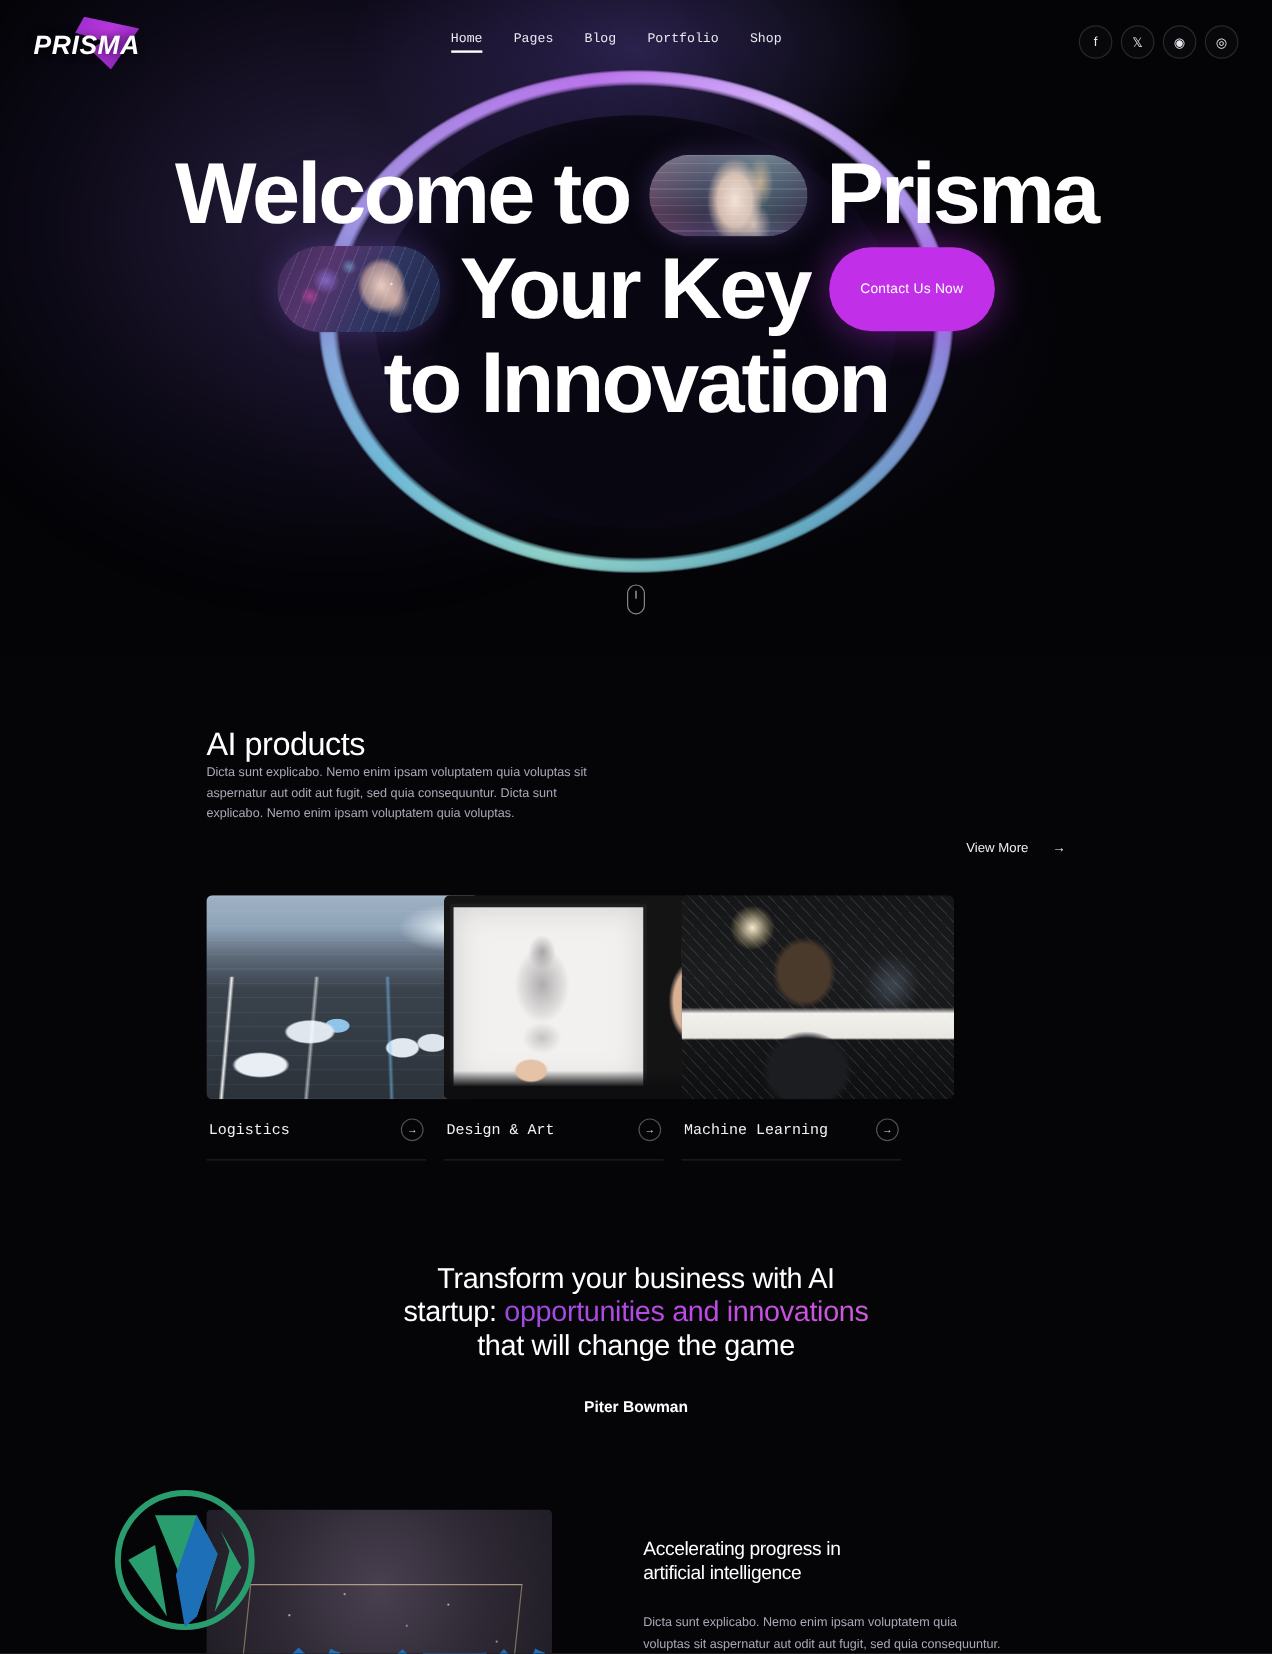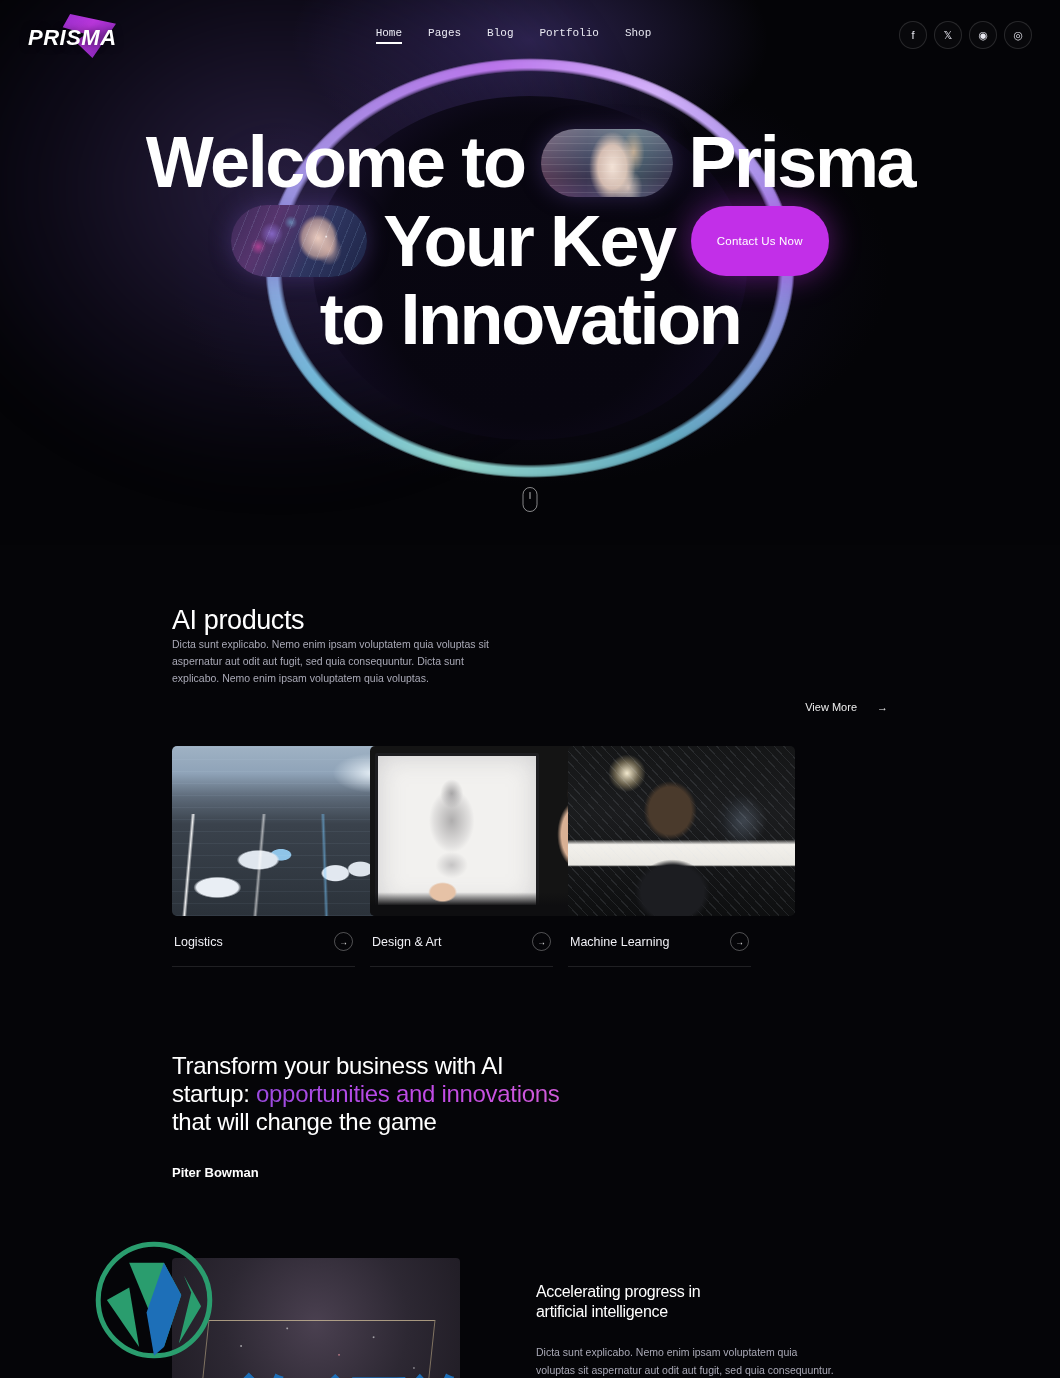--- a/index.html
+++ b/index.html
@@ -123,21 +123,21 @@
 
   
   .section { width:1060px; padding:0 172px; position:relative; }
   .prod-head { display:flex; align-items:flex-start; padding-top:60px;flex-direction:column; }
   .prod-title { font-size:27px; font-weight:500; letter-spacing:-.4px; width:243px; flex:0 0 auto; }
   .prod-desc { font-size:10.5px; line-height:1.62; color:#a9a9b6; width:330px; flex:0 0 auto; }
   .view-more { margin-left:auto; font-size:11px; color:#eee; display:flex; align-items:center;
                gap:20px; cursor:pointer; padding-top:14px; }
 
   .cards { display:flex; gap:15px; margin-top:33px; }
-  .card { width:183px; flex:0 0 auto; }
+  .card { width:183px; flex:0 0 auto;font-family:Liberation Mono, monospace; }
   .card-img { width:227px; height:170px; border-radius:5px; overflow:hidden; position:relative; }
   .card-foot { display:flex; align-items:center; padding:16px 2px 15px;
                border-bottom:1px solid rgba(255,255,255,.11); }
   .card-label { font-size:12.5px; color:#f0f0f5; }
   .card-arrow { margin-left:auto; width:19px; height:19px; border-radius:50%;
     border:1px solid rgba(255,255,255,.3); display:flex; align-items:center;
     justify-content:center; font-size:8.5px; color:#ddd; cursor:pointer; }
 
   
   .img-logi { position:absolute; inset:0;
@@ -186,21 +186,21 @@
       linear-gradient(180deg, transparent 55%, #f3f1ec 58%, #e9e7e2 70%, transparent 71%),
       radial-gradient(ellipse 34px 40px at 76% 44%, rgba(40,46,54,.95), transparent 72%); }
   .img-ml::after { content:""; position:absolute; inset:0;
     background:
       radial-gradient(ellipse 34px 38px at 45% 38%, #4a3a2c 0 62%, transparent 78%),
       radial-gradient(ellipse 46px 40px at 46% 86%, #1c1d21 0 68%, transparent 82%),
       repeating-linear-gradient(47deg, rgba(210,220,235,.10) 0 1px, transparent 1px 7px) ,
       radial-gradient(ellipse 30px 34px at 78% 44%, rgba(190,205,225,.16), transparent 74%); }
 
   
-  .quote { margin-top:85px; text-align:left; }
+  .quote { margin-top:85px; text-align:center; }
   .quote h2 { font-size:24px; font-weight:500; line-height:1.16; letter-spacing:-.3px; }
   .accent { background:linear-gradient(90deg,#9b4ae0 0%,#c24ae8 55%,#cf5bd8 100%);
             -webkit-background-clip:text; background-clip:text; color:transparent; }
   .author { margin-top:30px; font-size:13px; font-weight:700; color:#fff; }
   .role { margin-top:6px; font-size:10.5px; color:#9898a6; }
 
   
   .accel { display:flex; gap:76px; margin-top:78px; align-items:flex-start; }
   .accel-img { width:288px; height:220px; flex:0 0 auto; border-radius:4px;
                overflow:hidden; position:relative; }

